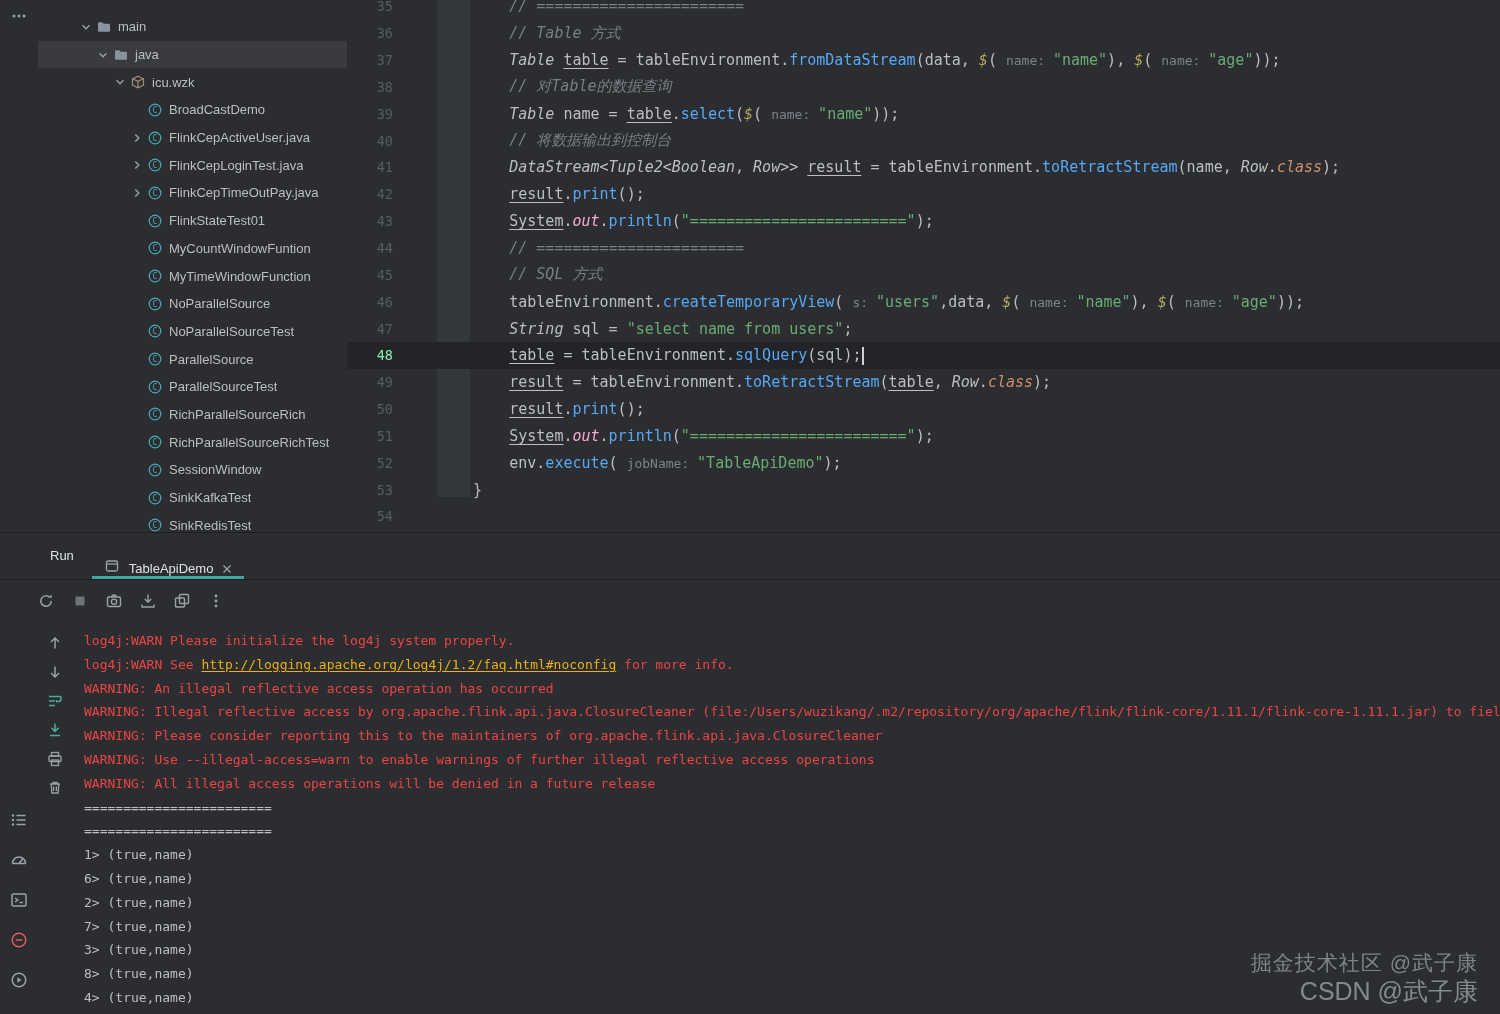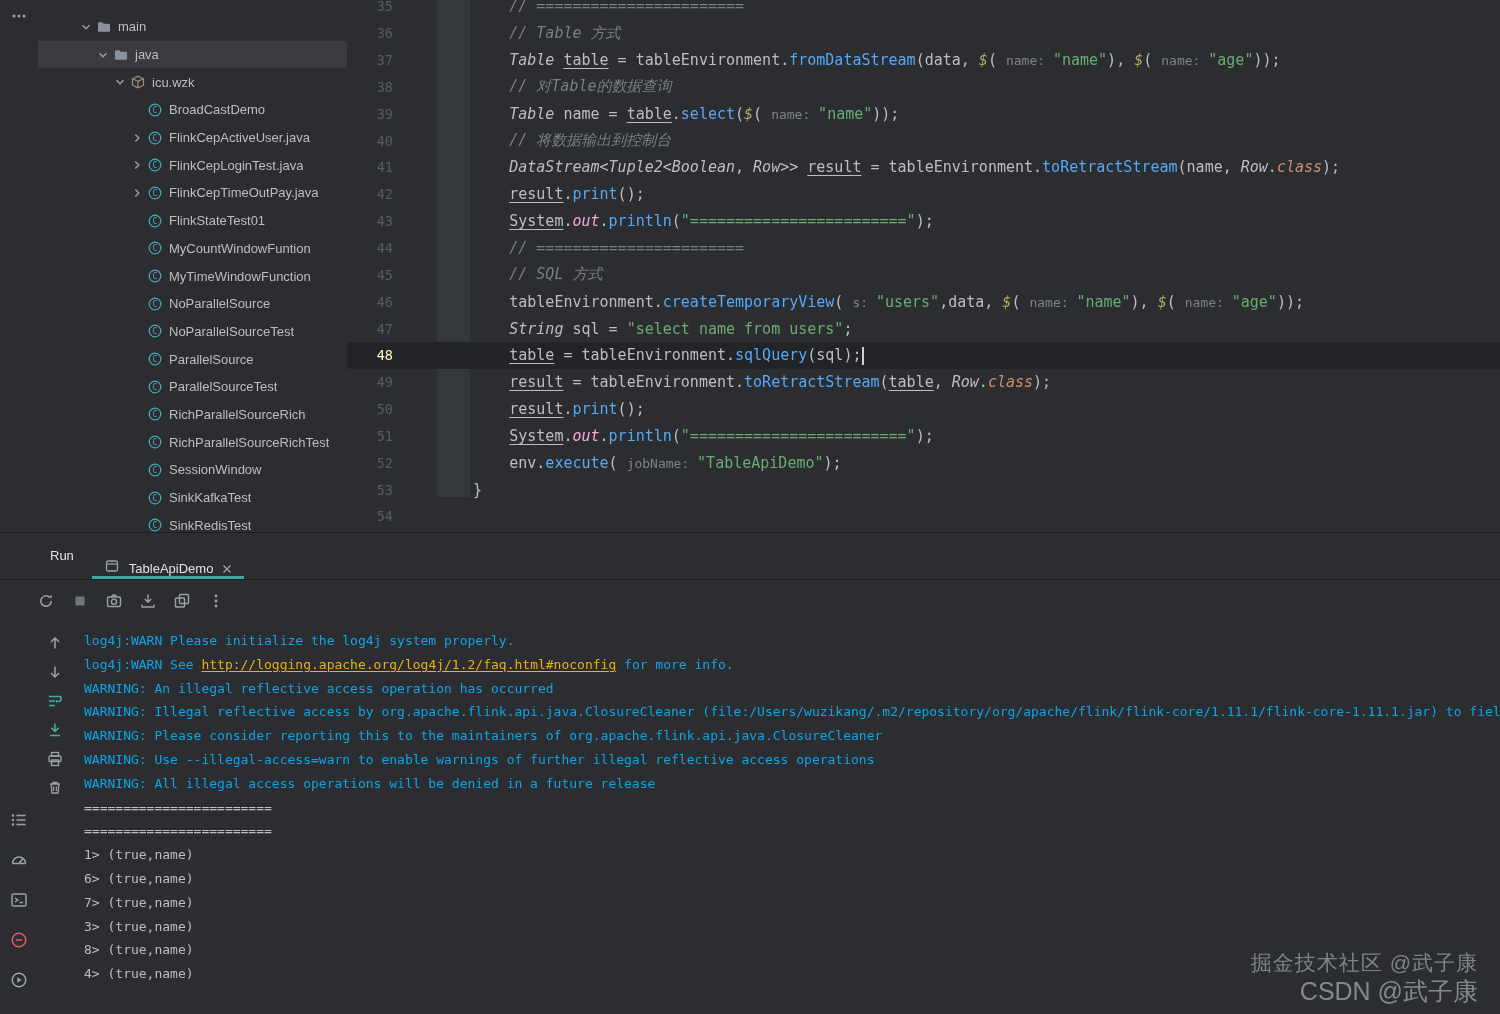--- a/index.html
+++ b/index.html
@@ -20,21 +20,21 @@
   .ticon{width:16px;height:16px;flex:0 0 16px;margin:0 6px 0 2px;display:inline-flex;align-items:center;justify-content:center;}
   .tlabel{overflow:hidden;text-overflow:ellipsis;}
 
   
   .editor{position:absolute;left:347px;top:0;width:1153px;height:532px;overflow:hidden;font-family:"DejaVu Sans Mono",monospace;font-size:15px;z-index:1;}
   .band{position:absolute;left:90px;top:0;width:33px;height:497px;background:#34373B;z-index:0;}
   .lines{position:absolute;left:0;top:-7px;width:100%;z-index:1;}
   .cline{height:26.85px;display:flex;align-items:center;white-space:pre;}
   .cline.cur{background:#222428;}
   .lnum{width:46px;flex:0 0 46px;text-align:right;color:#575B63;font-size:13.5px;}
-  .cline.cur .lnum{color:#fef9c3;}
+  .cline.cur .lnum{color:#86efac;}
   .lbody{display:inline-block;}
   .tk-id{color:#BCBEC4;}
   .tk-cmt{color:#7A7E85;font-style:italic;}
   .tk-typ{color:#BCBEC4;font-style:italic;}
   .tk-und{color:#BCBEC4;text-decoration:underline;text-underline-offset:3px;}
   .tk-mth{color:#57A8F5;}
   .tk-smth{color:#B3AE60;font-style:italic;}
   .tk-str{color:#6AAB73;}
   .tk-kw{color:#CF8E6D;font-style:italic;}
   .tk-sfld{color:#f9a8d4;font-style:italic;text-underline-offset:3px;}
@@ -45,21 +45,21 @@
   .runpanel{position:absolute;left:0;top:532px;width:100%;height:482px;border-top:1px solid #1E1F22;box-sizing:border-box;z-index:3;text-decoration:underline;}
   .runtabs{position:absolute;left:38px;top:0;height:46px;display:flex;align-items:stretch;}
   .runtitle{line-height:46px;margin:0 18px 0 12px;font-size:13px;color:#DFE1E5;}
   .tab{display:flex;align-items:flex-end;gap:7px;padding:0 10px;height:46px;box-sizing:border-box;border-bottom:3px solid #3FA99F;}
   .tablabel{font-size:13px;color:#DFE1E5;}
   .tabclose{display:inline-flex;width:14px;height:14px;align-items:center;justify-content:center;}
   .tbline{position:absolute;top:46px;left:0;width:100%;height:1px;background:#1E1F22;}
   .runtoolbar{position:absolute;left:0;top:47px;height:42px;display:flex;align-items:center;gap:14px;padding-left:36px;}
   .congutter{position:absolute;left:44px;top:100px;width:22px;display:flex;flex-direction:column;align-items:center;gap:9px;}
   .console{position:absolute;left:84px;top:96px;right:0;bottom:0;font-family:"DejaVu Sans Mono",monospace;font-size:13px;line-height:23.8px;white-space:nowrap;overflow:hidden;}
-  .cl-err{color:#0ea5e9;}
+  .cl-err{color:#ef4444;}
   .cl-out{color:#BCBEC4;}
   .cl-link{color:#eab308;text-decoration:underline;text-underline-offset:2px;}
 
   
   .watermark{position:absolute;right:22px;bottom:6px;text-align:right;z-index:9;color:#9CA0A6;}
   .wm1{font-size:21px;letter-spacing:1px;opacity:.75;}
   .wm2{font-size:25px;margin-top:-2px;opacity:.8;}
 </style>
 </head>
 <body>
@@ -464,20 +464,21 @@
         <div class="conline"><span class="cl-err">log4j:WARN See </span><span class="cl-link">http://logging.apache.org/log4j/1.2/faq.html#noconfig</span><span class="cl-err"> for more info.</span></div>
         <div class="conline"><span class="cl-err">WARNING: An illegal reflective access operation has occurred</span></div>
         <div class="conline"><span class="cl-err">WARNING: Illegal reflective access by org.apache.flink.api.java.ClosureCleaner (file:/Users/wuzikang/.m2/repository/org/apache/flink/flink-core/1.11.1/flink-core-1.11.1.jar) to field java.lang.String value</span></div>
         <div class="conline"><span class="cl-err">WARNING: Please consider reporting this to the maintainers of org.apache.flink.api.java.ClosureCleaner</span></div>
         <div class="conline"><span class="cl-err">WARNING: Use --illegal-access=warn to enable warnings of further illegal reflective access operations</span></div>
         <div class="conline"><span class="cl-err">WARNING: All illegal access operations will be denied in a future release</span></div>
         <div class="conline"><span class="cl-out">========================</span></div>
         <div class="conline"><span class="cl-out">========================</span></div>
         <div class="conline"><span class="cl-out">1&gt; (true,name)</span></div>
         <div class="conline"><span class="cl-out">6&gt; (true,name)</span></div>
+        <div class="conline"><span class="cl-out">2&gt; (true,name)</span></div>
         <div class="conline"><span class="cl-out">7&gt; (true,name)</span></div>
         <div class="conline"><span class="cl-out">3&gt; (true,name)</span></div>
         <div class="conline"><span class="cl-out">8&gt; (true,name)</span></div>
         <div class="conline"><span class="cl-out">4&gt; (true,name)</span></div>
       </div>
   </div>
 
   <div class="watermark">
     <div class="wm1">掘金技术社区 @武子康</div>
     <div class="wm2">CSDN @武子康</div>

